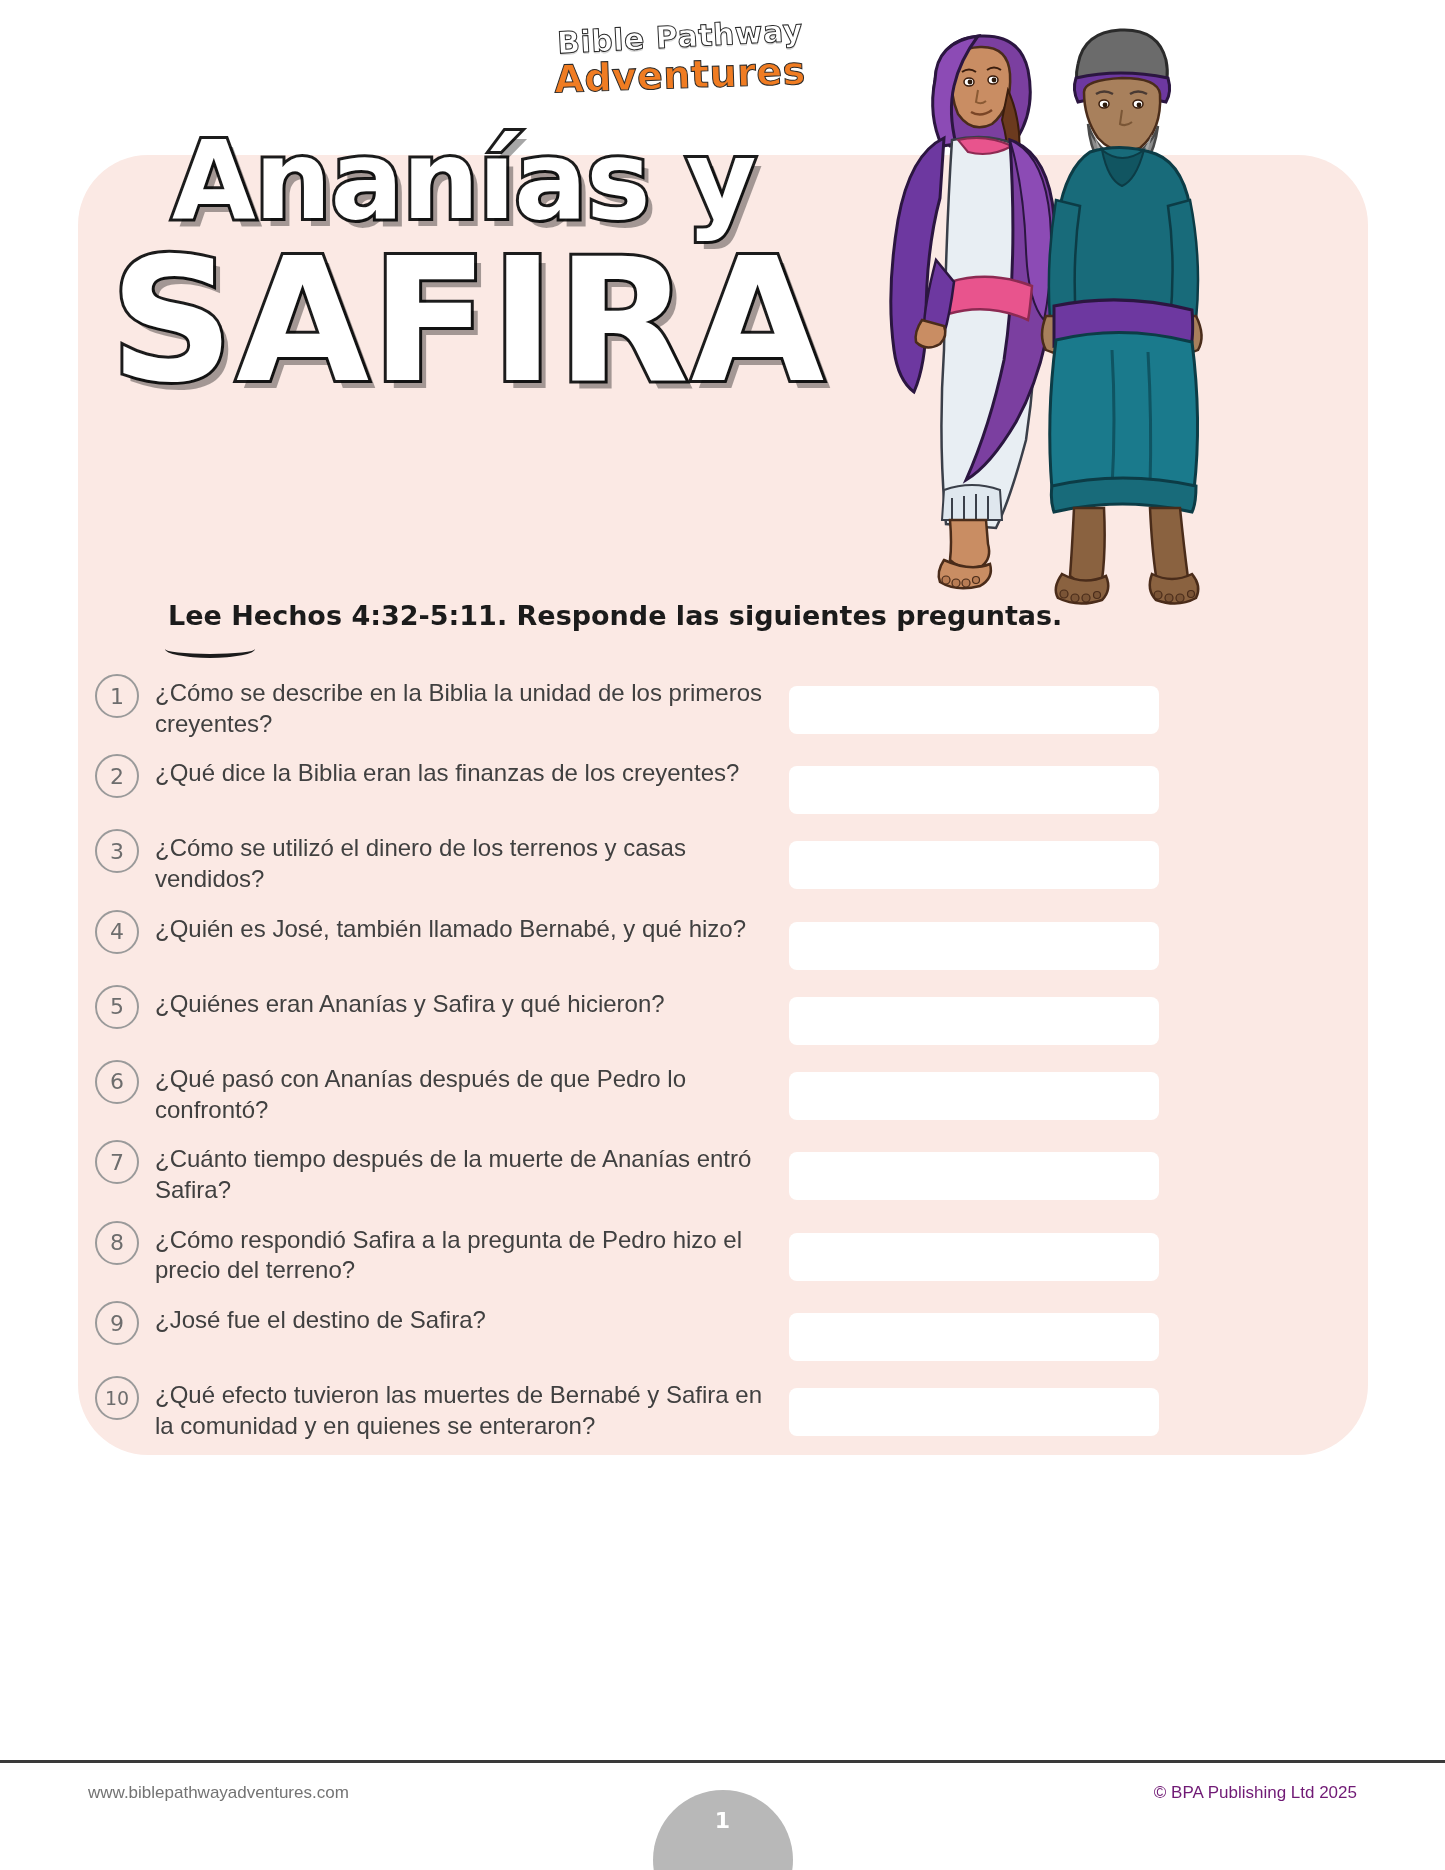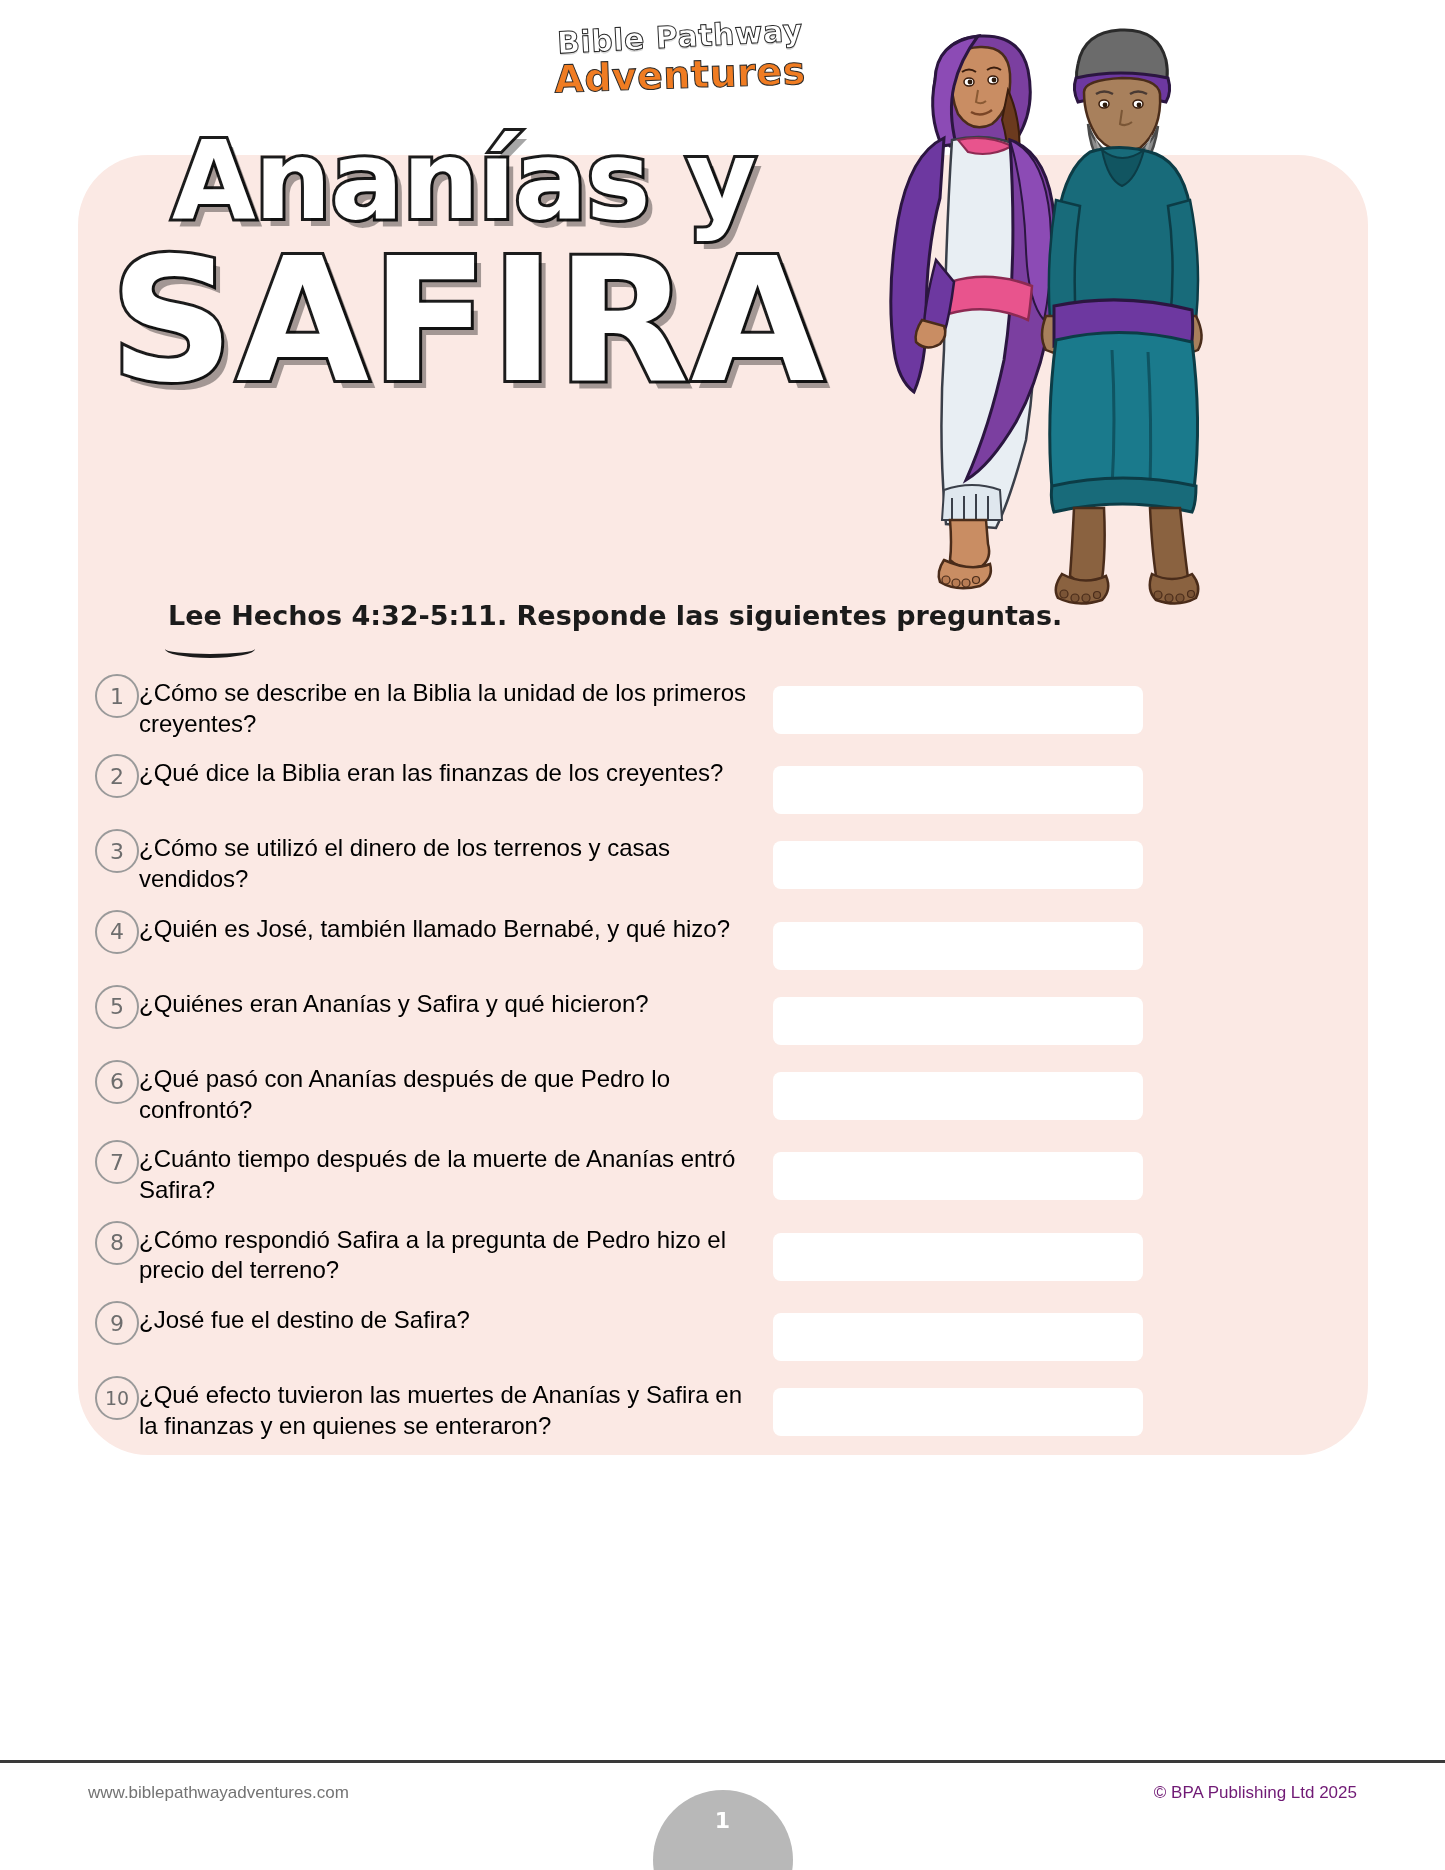--- a/index.html
+++ b/index.html
@@ -140,24 +140,25 @@
     font-family: "DejaVu Sans", sans-serif;
     font-size: 22px;
     display: flex;
     align-items: center;
     justify-content: center;
     margin-top: 4px;
   }
   .q-num.wide { font-size: 19px; }
   .q-text {
     flex: 0 0 620px;
+    margin-left: 16px;
     padding-top: 8px;
     font-family: "Liberation Sans", sans-serif;
     font-size: 24px;
-    color: #000000;
+    color: #404040;
     line-height: 1.28;
   }
   .q-answer {
     flex: 0 0 370px;
     height: 48px;
     margin-left: 14px;
     margin-top: 16px;
     background: #ffffff;
     border-radius: 8px;
   }
@@ -386,21 +387,21 @@
   </div>
 
   <div class="q-row">
     <div class="q-num">9</div>
     <div class="q-text">¿José fue el destino de Safira?</div>
     <div class="q-answer"></div>
   </div>
 
   <div class="q-row">
     <div class="q-num wide">10</div>
-    <div class="q-text">¿Qué efecto tuvieron las muertes de Ananías y Safira en la finanzas y en quienes se enteraron?</div>
+    <div class="q-text">¿Qué efecto tuvieron las muertes de Bernabé y Safira en la comunidad y en quienes se enteraron?</div>
     <div class="q-answer"></div>
   </div>
 
 </div>
 
 <div class="footer-rule"></div>
 <div class="footer-left">www.biblepathwayadventures.com</div>
 <div class="footer-right">© BPA Publishing Ltd 2025</div>
 <div class="page-circle">1</div>
 

